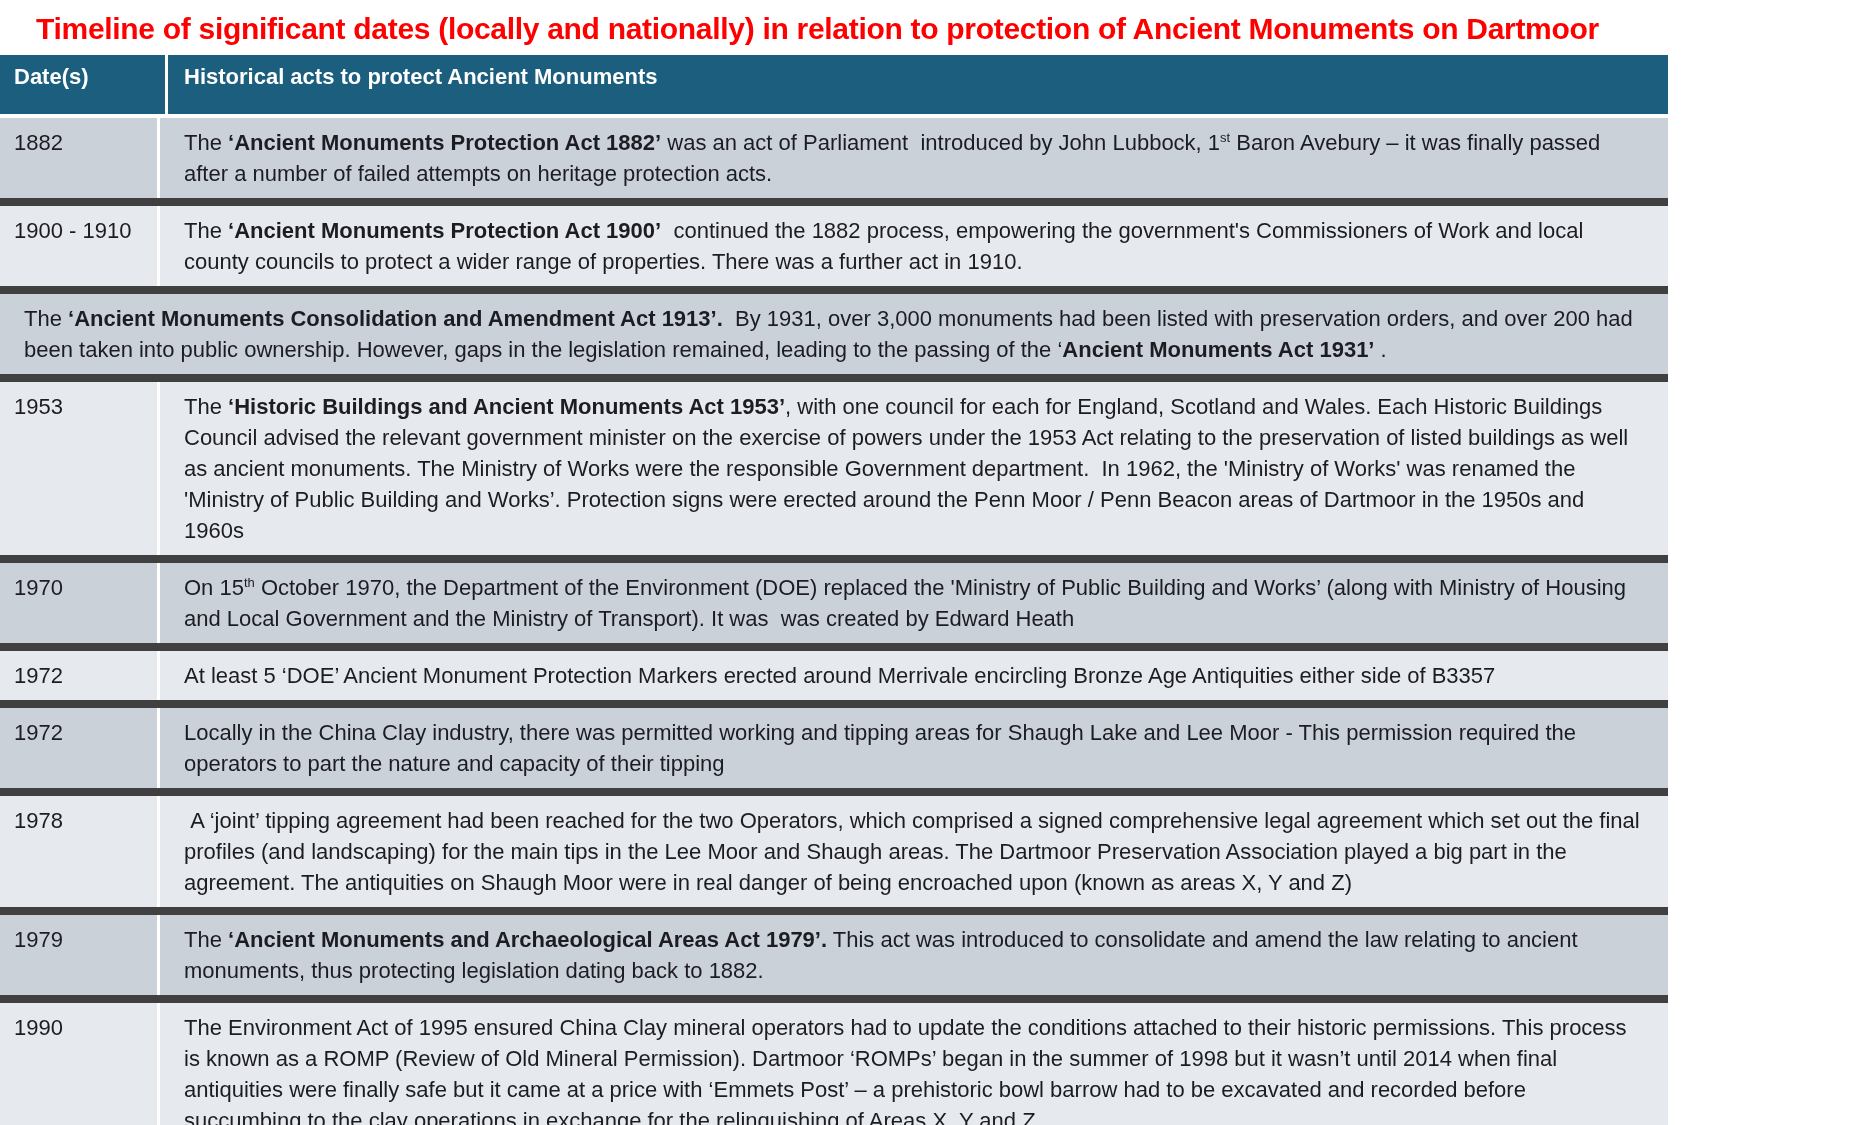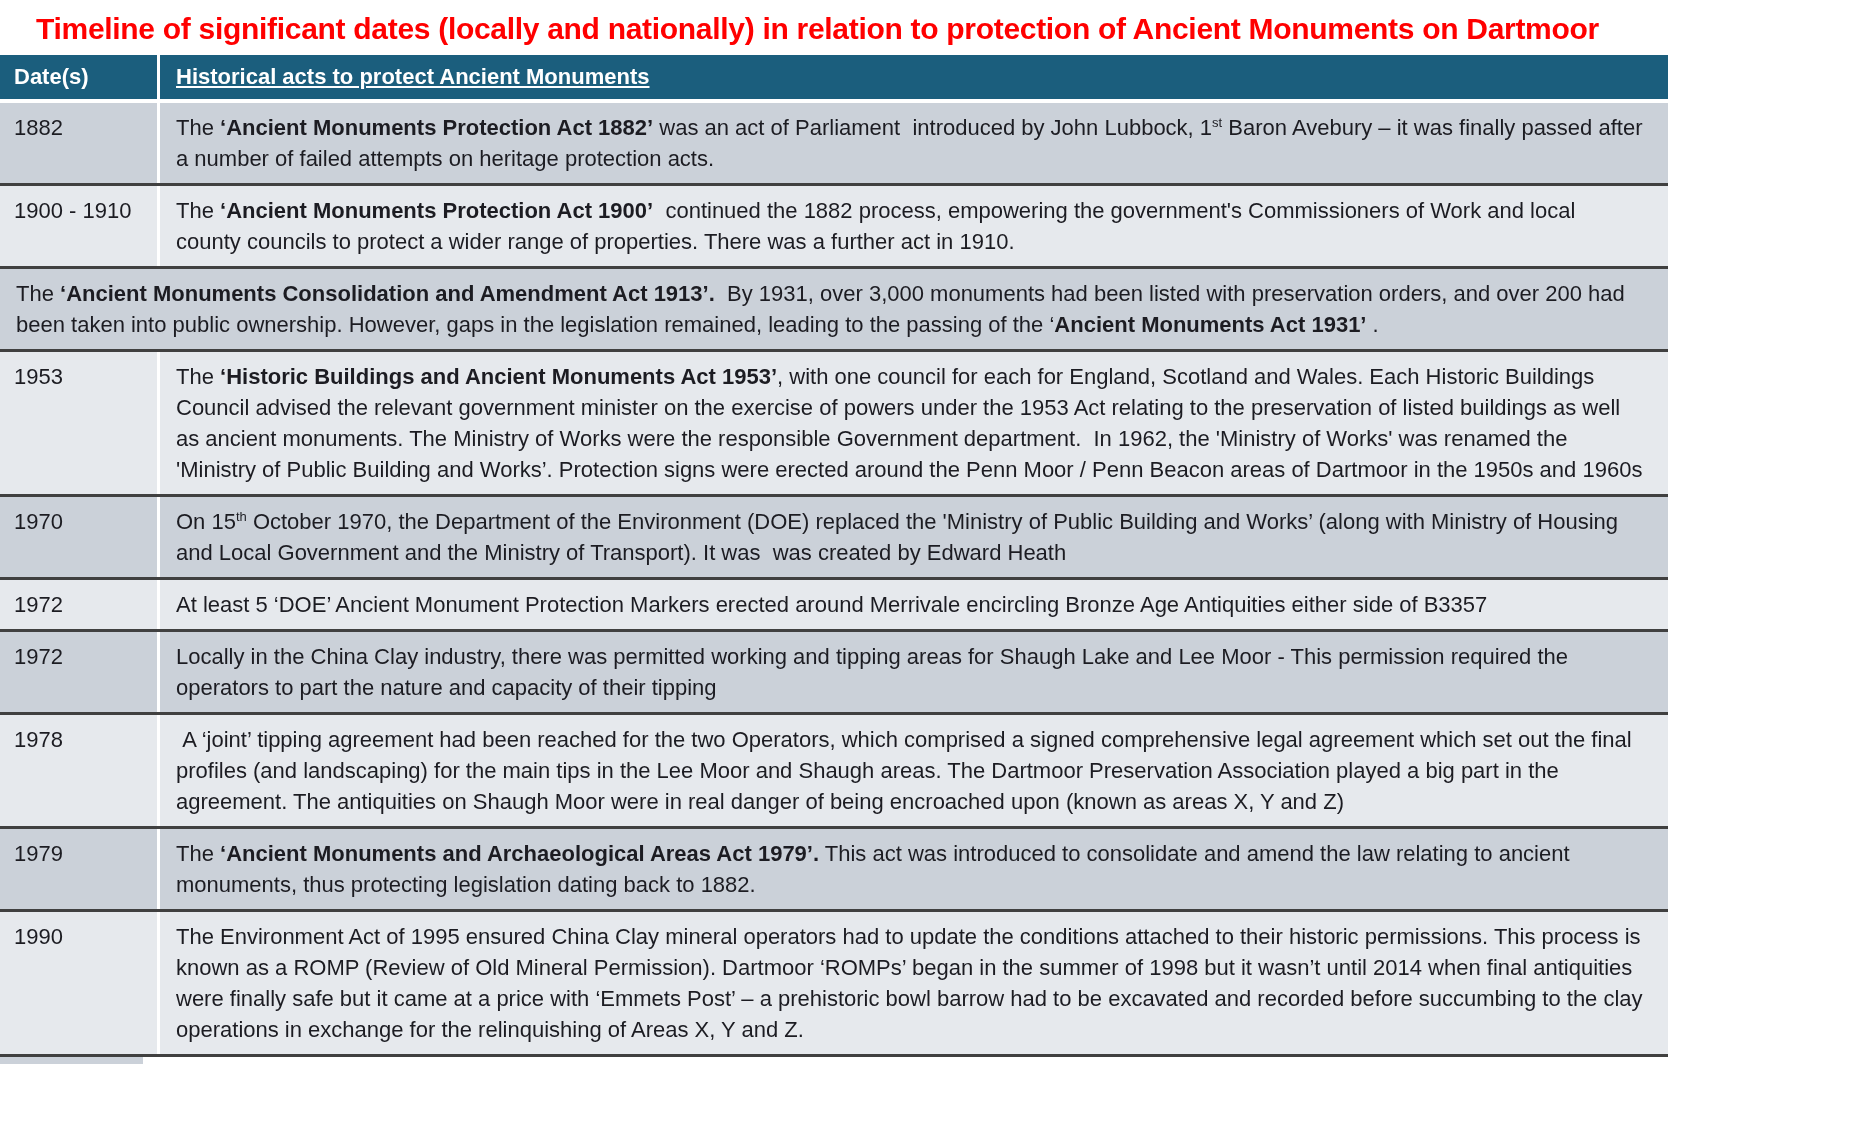--- a/index.html
+++ b/index.html
@@ -31,45 +31,44 @@
     display: flex;
     background: var(--header-bg, #1B5E7D);
     color: #ffffff;
     font-weight: 700;
     font-size: 22px;
     line-height: 26px;
     border-bottom: 4px solid #ffffff;
   }
   .th-date {
     flex: 0 0 143px;
-    padding: 9px 0 9px 14px;
+    padding: 9px 8px 9px 14px;
     border-right: 3px solid #ffffff;
   }
   .th-acts {
     flex: 1;
-    padding: 9px 20px 9px 16px;
-    text-decoration: underline;
+    padding: 9px 20px 24px 16px;
   }
   .row {
     display: flex;
-    border-bottom: 3px solid #404040;
+    border-bottom: 8px solid #404040;
     font-size: 22px;
     line-height: 31px;
     color: #1c1c22;
   }
   .row:nth-child(odd)  { background: var(--row-dark, #CBD1D9); }
   .row:nth-child(even) { background: var(--row-light, #E6E9ED); }
   .date-cell {
     flex: 0 0 143px;
     padding: 9px 0 9px 14px;
     border-right: 3px solid #ffffff;
   }
   .text-cell {
     flex: 1;
-    padding: 9px 22px 9px 16px;
+    padding: 9px 22px 9px 24px;
     white-space: pre-wrap;
   }
   .text-cell b { font-weight: 700; }
   .text-cell sup {
     font-size: 13px;
     line-height: 0;
     vertical-align: super;
   }
   .next-row-sliver {
     height: 7px;

